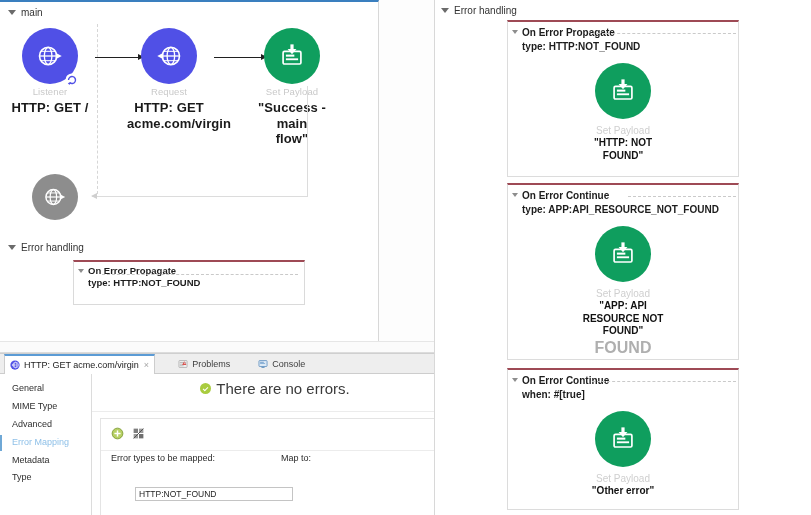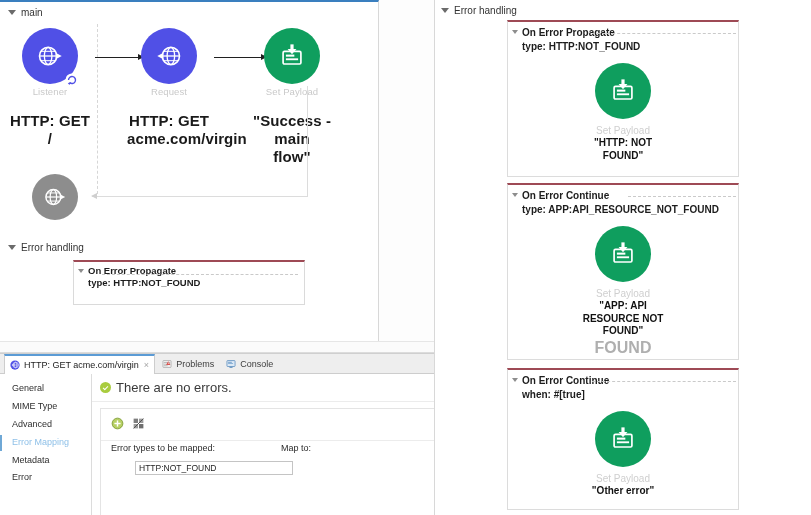--- a/index.html
+++ b/index.html
@@ -46,22 +46,22 @@
   }
   .bubble.blue  { background: #5050e6; }
   .bubble.green { background: #0f9e5e; }
   .bubble.grey  { background: #8d8d8d; }
   .bubble.sm { width: 46px; height: 46px; }
   .node-type {
     font-size: 9.5px; color: #c9c9c9; margin-top: 3px; line-height: 1.15;
     letter-spacing: .1px;
   }
   .node-label {
-    font-size: 15px; color: #1a1a1a; font-weight: bold; line-height: 1.2;
-    margin-top: 14px; letter-spacing: .1px;
+    font-size: 13px; color: #1a1a1a; font-weight: bold; line-height: 1.2;
+    margin-top: 2px; letter-spacing: .1px;
   }
 
   
   svg.gicon { display:block; }
 
   
   .conn {
     position: absolute; height: 1px; background: #202020;
   }
   .conn::after {
@@ -125,21 +125,21 @@
     position:absolute; left:0; top:341px; width:434px; height:12px; background:#fbfbfb;
     border-top:1px solid #e6e6e6; border-bottom:1px solid #dcdcdc;
   }
   .editor {
     position:absolute; left:0; top:353px; width:434px; height:162px;
     background:#f0f0f0; border-top:1px solid #cfcfcf;
   }
   .tabbar {
     position:relative; height:20px; background:#eeeeee;
     border-bottom:1px solid #cdcdcd; display:flex; align-items:center;
-    padding-left: 4px; gap: 2px;
+    padding-left: 4px; gap: 18px;
   }
   .tab {
     display:flex; align-items:center; gap:4px; height:20px; padding: 0 5px;
     font-size: 9px; color:#3d3d3d; white-space: nowrap;
   }
   .tab.active {
     background:#ffffff; border-top:2px solid #5b9bd5;
     border-left:1px solid #cdcdcd; border-right:1px solid #cdcdcd;
     color:#1c1c1c; margin-bottom:-1px; height:21px;
   }
@@ -154,22 +154,22 @@
   .nav-item {
     position:relative; font-size: 9px; color:#2f2f2f;
     padding: 4px 0 4px 12px; line-height: 1.1;
   }
   .nav-item.sel { color:#8fc0e8; }
   .nav-item.sel::before {
     content:''; position:absolute; left:0; top:1px; bottom:1px; width:2px; background:#6fa8d6;
   }
   .pane { flex: 1 1 auto; background:#ffffff; position:relative; }
   .status-row {
-    display:flex; align-items:center; gap:5px; padding: 6px 0 6px 8px;
-    font-size: 13px; color:#3a3a3a; border-bottom:1px solid #ececec;
+    display:flex; align-items:center; gap:5px; padding: 6px 0 14px 8px;
+    font-size: 15px; color:#3a3a3a; border-bottom:1px solid #ececec;justify-content:center;
   }
   .check {
     width:11px; height:11px; border-radius:50%; background:#a9cc3f;
     position:relative; flex:0 0 auto;
   }
   .check::after {
     content:''; position:absolute; left:3px; top:4px; width:4px; height:2px;
     border-left:1.6px solid #fff; border-bottom:1.6px solid #fff;
     transform: rotate(-45deg);
   }
@@ -177,21 +177,21 @@
     margin: 6px 8px 0 8px; background:#ffffff; border:1px solid #e4e4e4;
     height: 108px; position:relative;
   }
   .mini-toolbar { display:flex; gap:8px; padding: 8px 0 0 10px; align-items:center; }
   .mt-ico { width:13px; height:13px; display:block; }
   .mt-sep { position:absolute; left:0; right:0; top: 31px; border-top:1px solid #ececec; }
   .fields { display:flex; gap:12px; padding: 13px 0 0 10px; }
   .field-col { }
   .field-col.a { width: 158px; }
   .field-col.b { width: 160px; }
-  .field-lbl { font-size: 9px; color:#2b2b2b; margin-bottom: 4px; }
+  .field-lbl { font-size: 9px; color:#2b2b2b; margin-bottom: 20px; }
   .field-in {
     width:100%; height:14px; background:#fff; border:1px solid #c4c4c4;
     font-size: 8.5px; color:#1f1f1f; padding: 0 3px; line-height: 12px;
     font-family: "Liberation Sans", sans-serif;
     margin-left: 24px;
   }
 </style>
 </head>
 <body>
 
@@ -342,21 +342,21 @@
         <div class="nav-item">
           <span>Advanced</span>
         </div>
         <div class="nav-item sel">
           <span>Error Mapping</span>
         </div>
         <div class="nav-item">
           <span>Metadata</span>
         </div>
         <div class="nav-item">
-          <span>Error</span>
+          <span>Type</span>
         </div>
       </div>
 
       <div class="pane">
         <div class="status-row">
           <span class="check"></span>
           <span>There are no errors.</span>
         </div>
 
         <div class="mapping-card">

